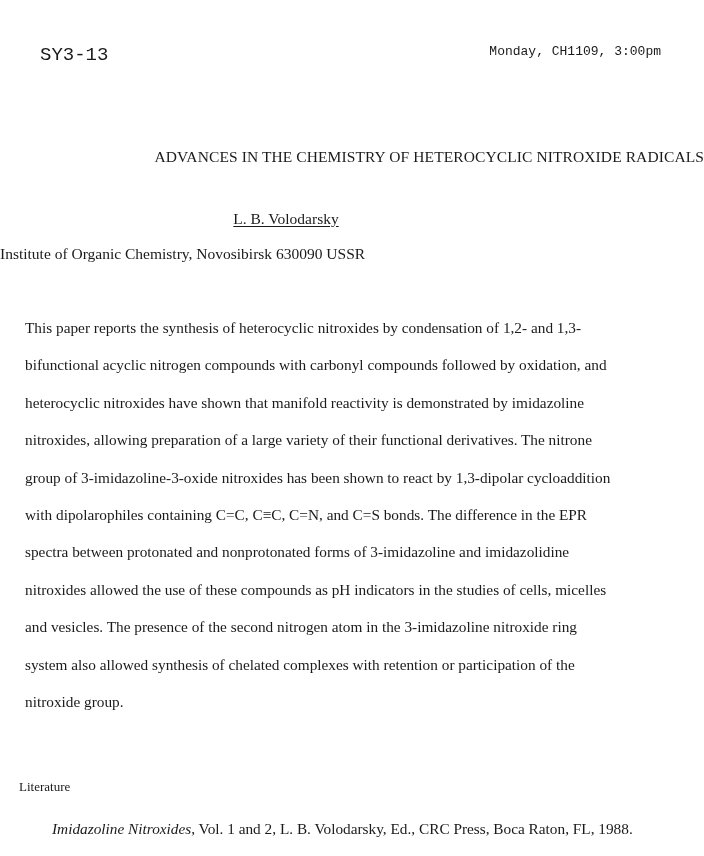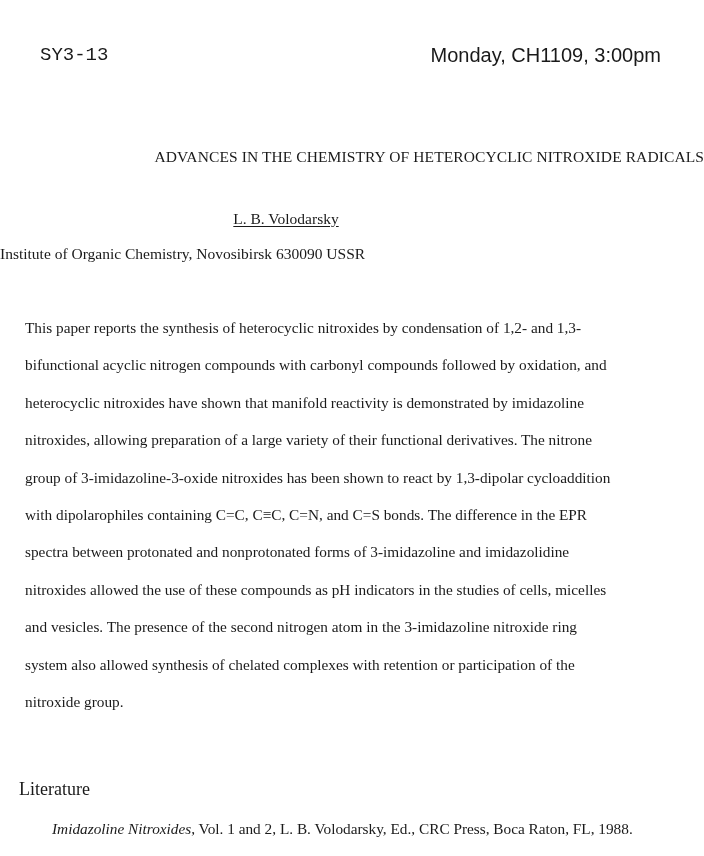--- a/index.html
+++ b/index.html
@@ -20,22 +20,22 @@
       left: 40px;
       top: 44px;
       font-family: "Liberation Mono", "DejaVu Sans Mono", monospace;
       font-size: 19px;
       letter-spacing: 0px;
     }
     .header-session {
       position: absolute;
       right: 43px;
       top: 44px;
-      font-family: Liberation Sans, sans-serif;
-      font-size: 20px;
+      font-family: Liberation Mono, monospace;
+      font-size: 13px;
     }
     .title {
       position: absolute;
       left: 0;
       width: 704px;
       top: 148px;
       text-align: right;
       font-size: 15.5px;
       letter-spacing: 0.1px;
     }
@@ -66,21 +66,21 @@
     }
     .abstract .line {
       height: 37.4px;
       line-height: 20px;
       white-space: nowrap;
     }
     .lit-heading {
       position: absolute;
       left: 19px;
       top: 779px;
-      font-size: 18px;
+      font-size: 13px;
     }
     .reference {
       position: absolute;
       left: 19px;
       top: 820px;
       font-size: 15.3px;
       white-space: nowrap;
       margin-left: 33px;
     }
     .reference .ref-title {

